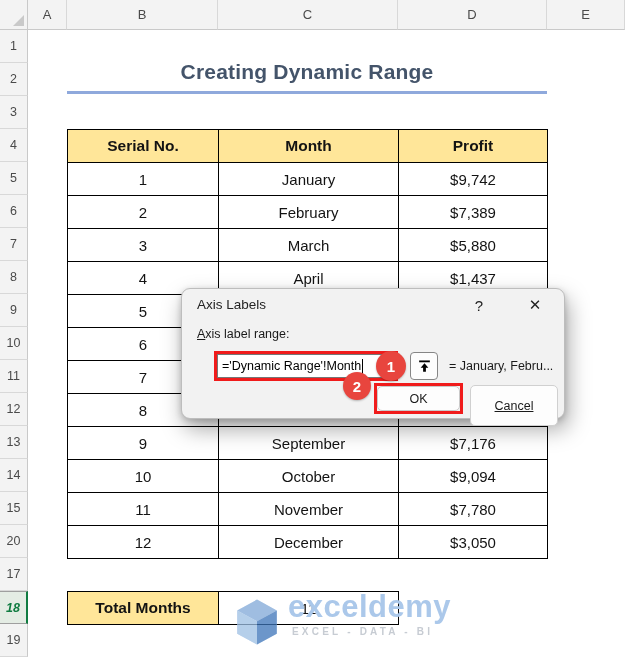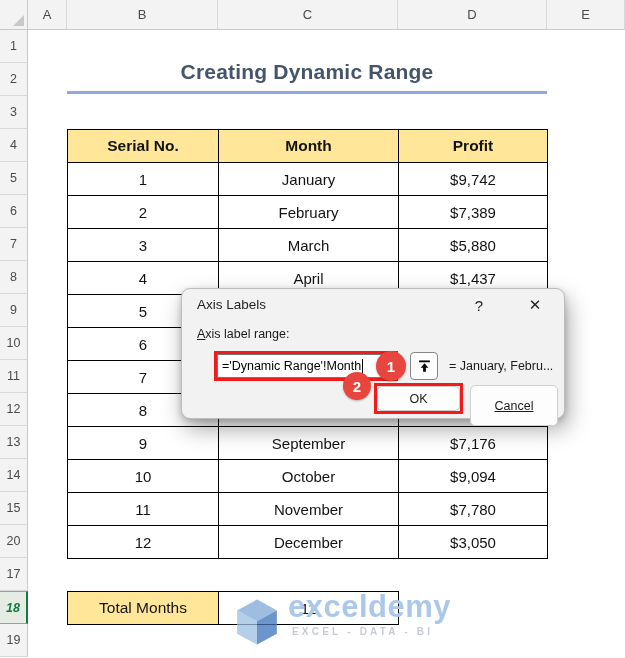--- a/index.html
+++ b/index.html
@@ -59,21 +59,21 @@
   }
   .tcell.c0 { width:151px; }
   .tcell.c1 { width:180px; }
   .tcell.c2 { width:149px; }
   .trow.thead .tcell { background:#FFE699; font-weight:bold; font-size:15.5px; }
   .total-row {
     position:absolute; left:67px; top:591px; display:flex;
     border-top:1.5px solid #000; border-left:1.5px solid #000; z-index:1;
   }
   .total-label {
-    width:151px; height:33px; background:#FFE699; font-weight:normal; font-size:15.5px;
+    width:151px; height:33px; background:#FFE699; font-weight:bold; font-size:15.5px;
     display:flex; align-items:center; justify-content:center;
     border-right:1.5px solid #000; border-bottom:1.5px solid #000; color:#131313;
   }
   .total-value {
     width:180px; height:33px; background:#fff; font-size:15px;
     display:flex; align-items:center; justify-content:center;
     border-right:1.5px solid #000; border-bottom:1.5px solid #000; color:#131313;
   }
   
   .watermark {

